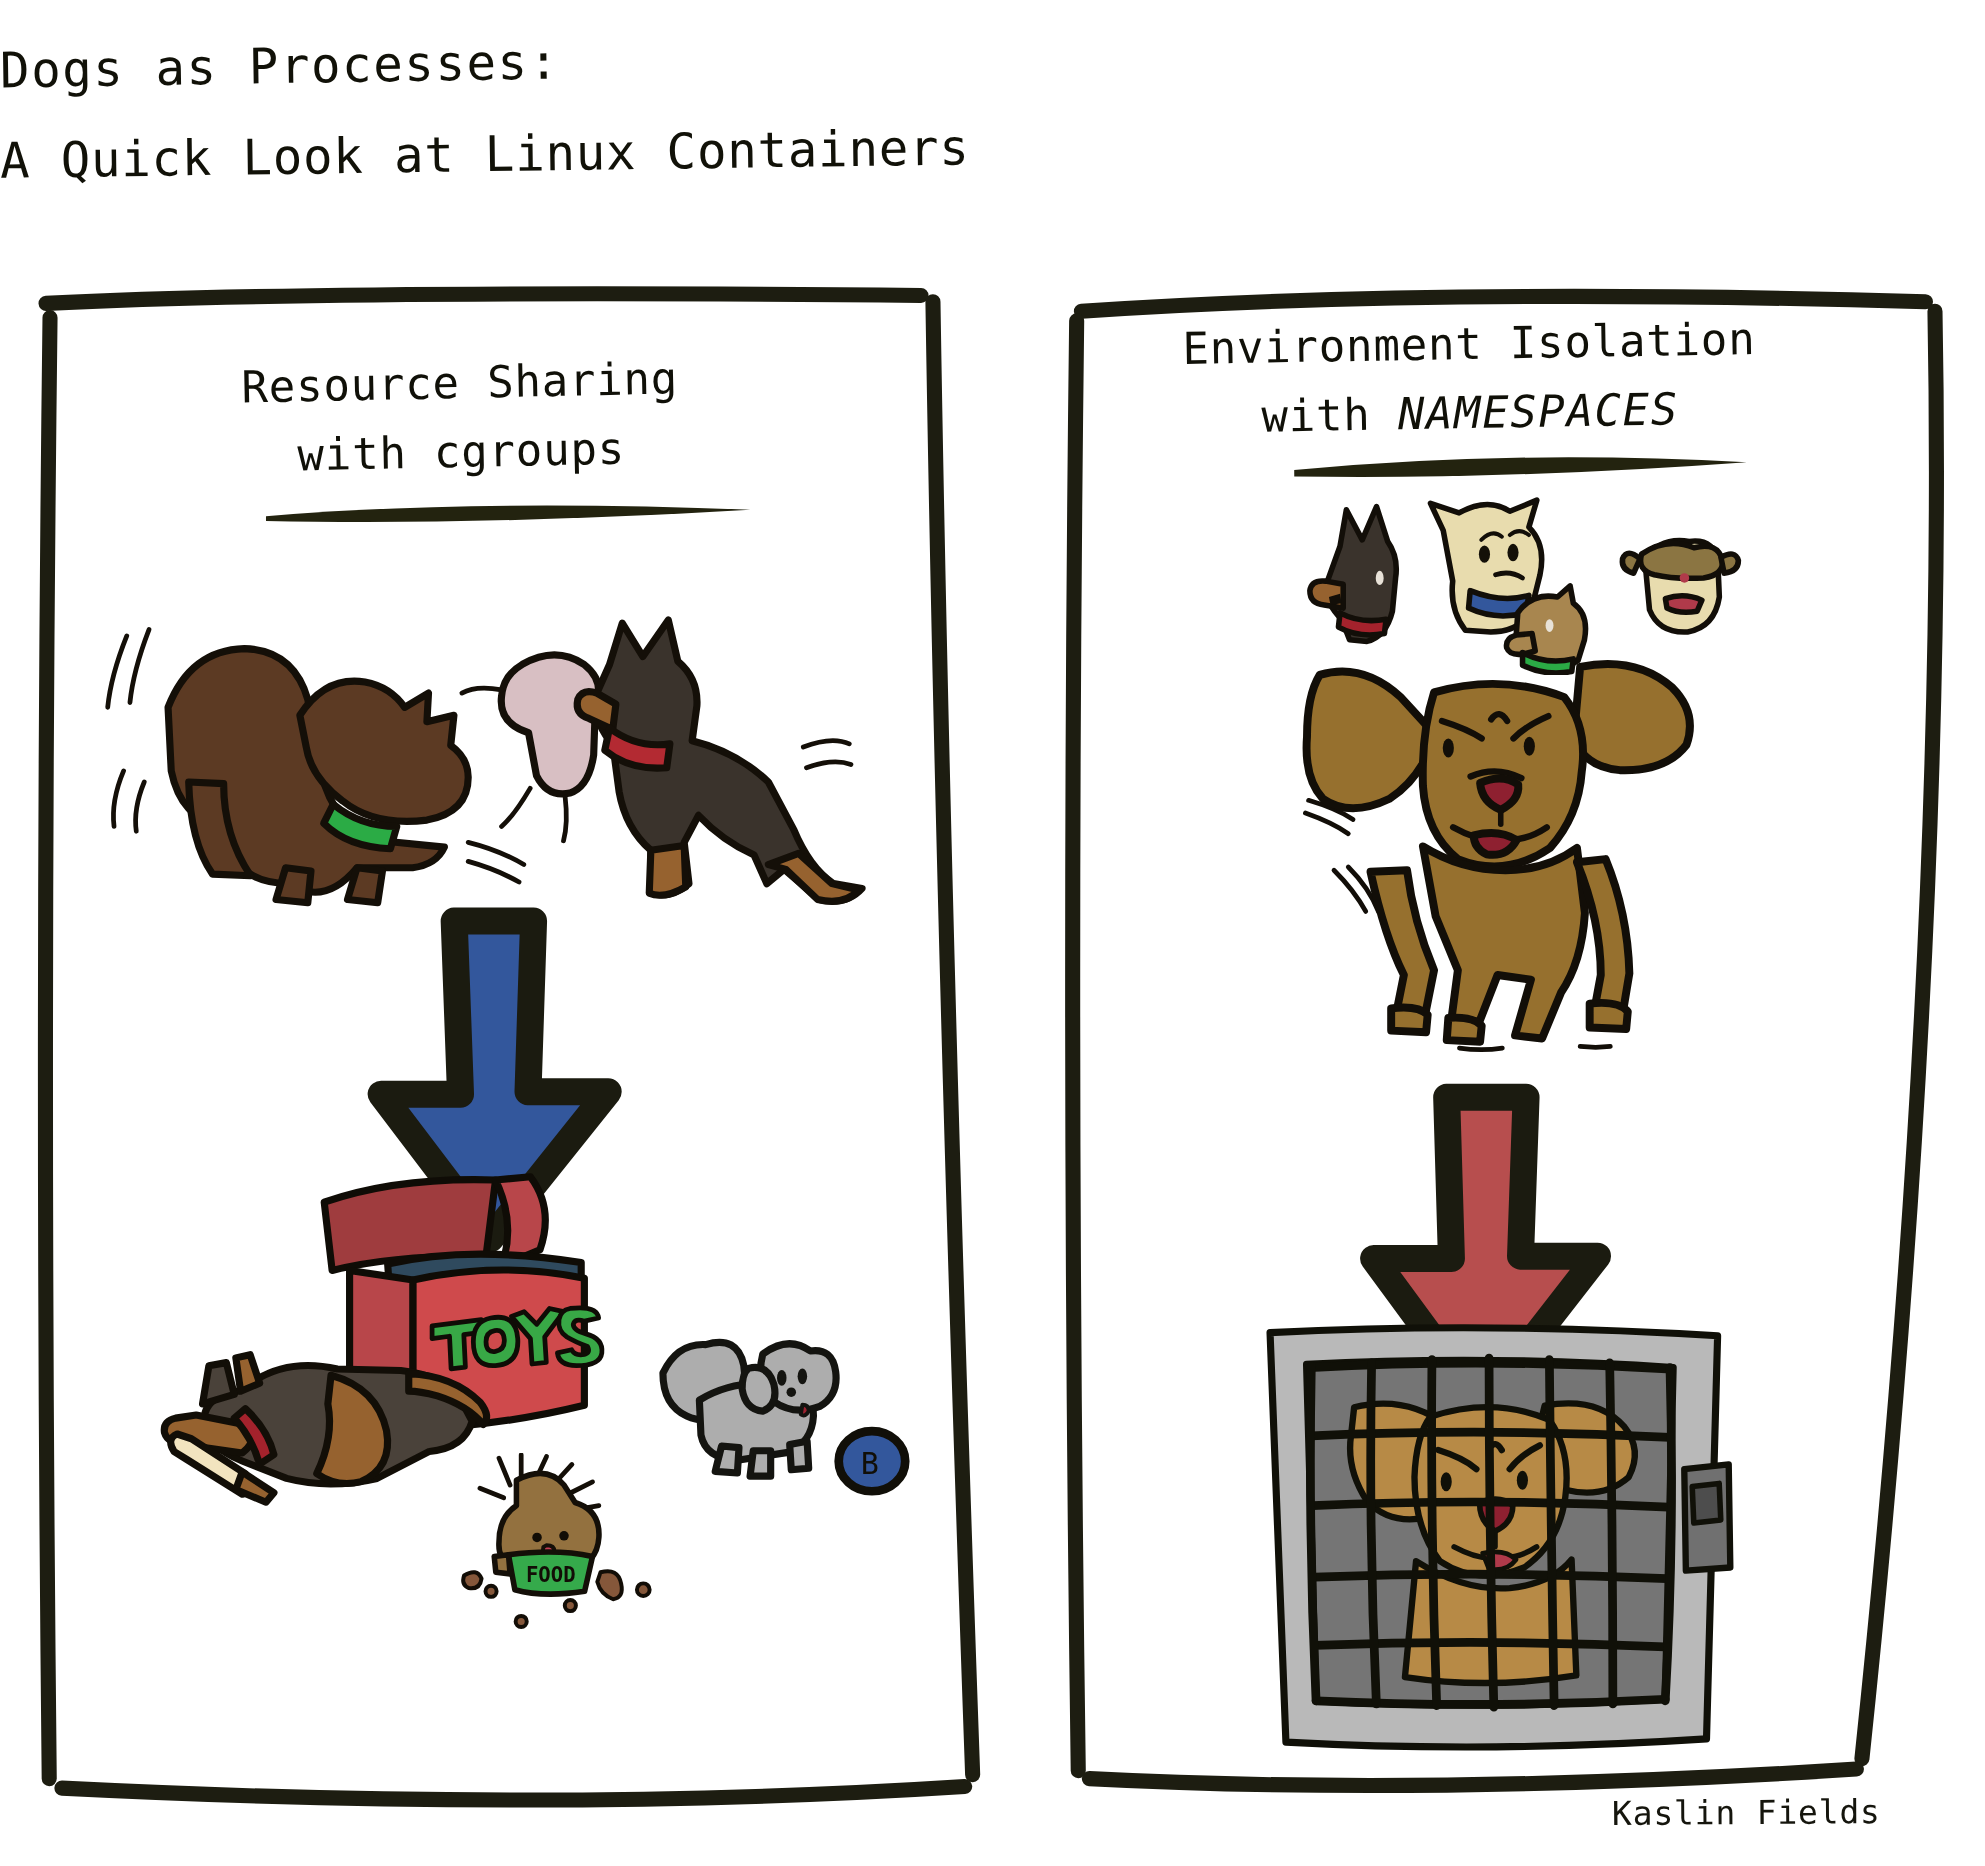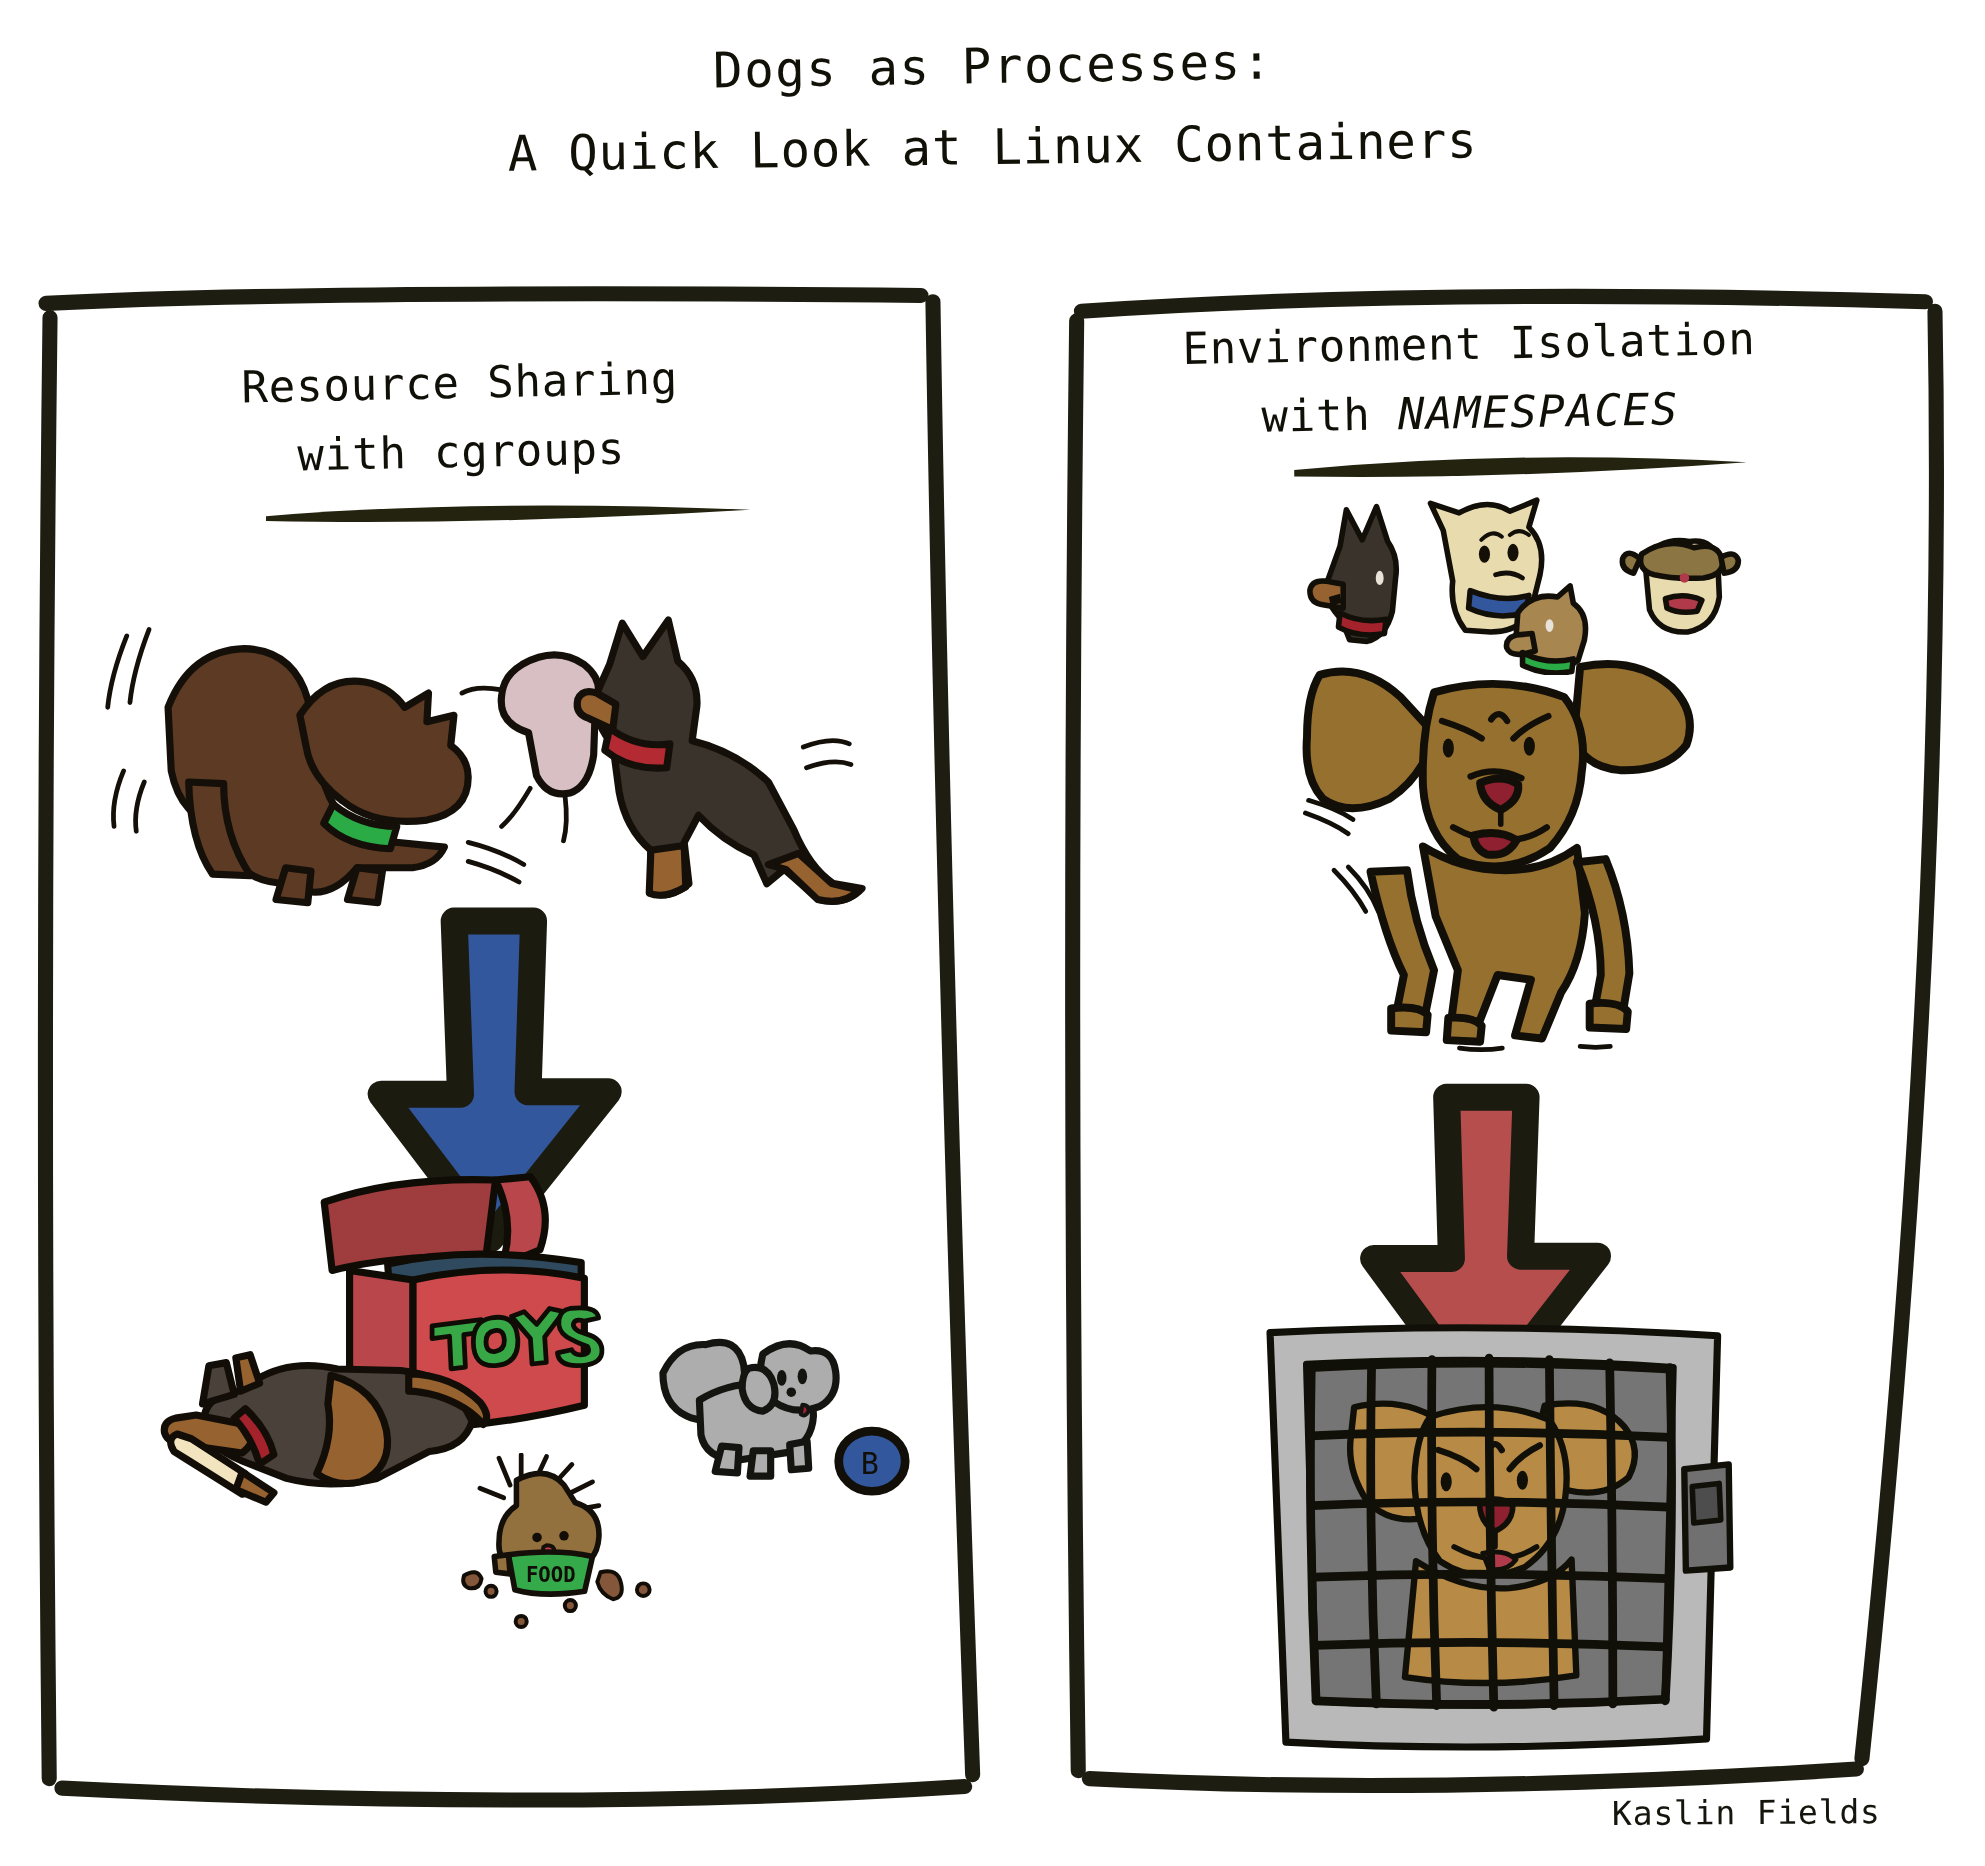--- a/index.html
+++ b/index.html
@@ -22,21 +22,21 @@
     width: 1985px;
     height: 1866px;
   }
 
   
   .title-block {
     position: absolute;
     top: 38px;
     left: 0;
     width: 1985px;
-    text-align: center;
+    text-align: left;
     pointer-events: none;
   }
   .title-line-1 {
     font-family: "DejaVu Sans Mono", monospace;
     font-size: 49px;
     letter-spacing: 1.6px;
     font-weight: 400;
     color: #111108;
     transform: rotate(-0.9deg);
     display: inline-block;

